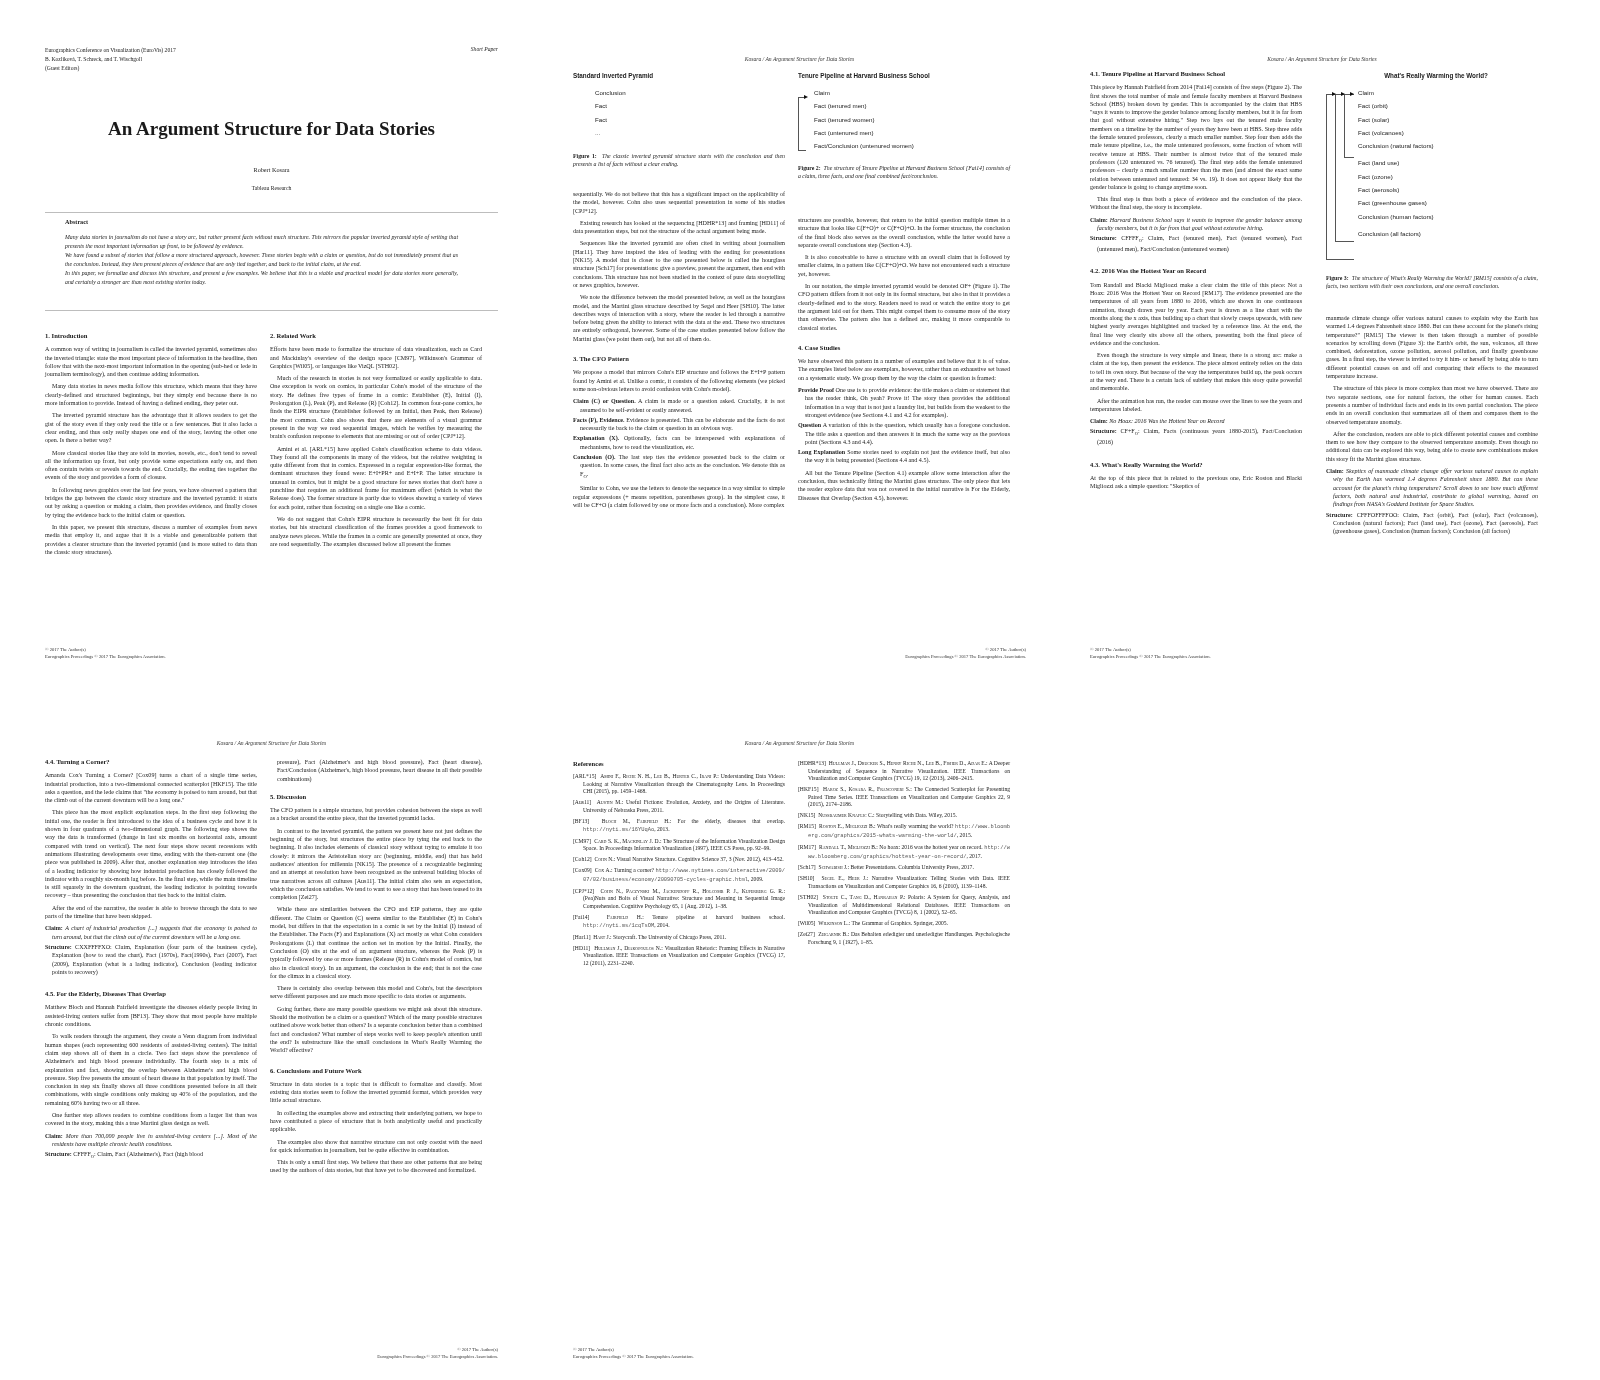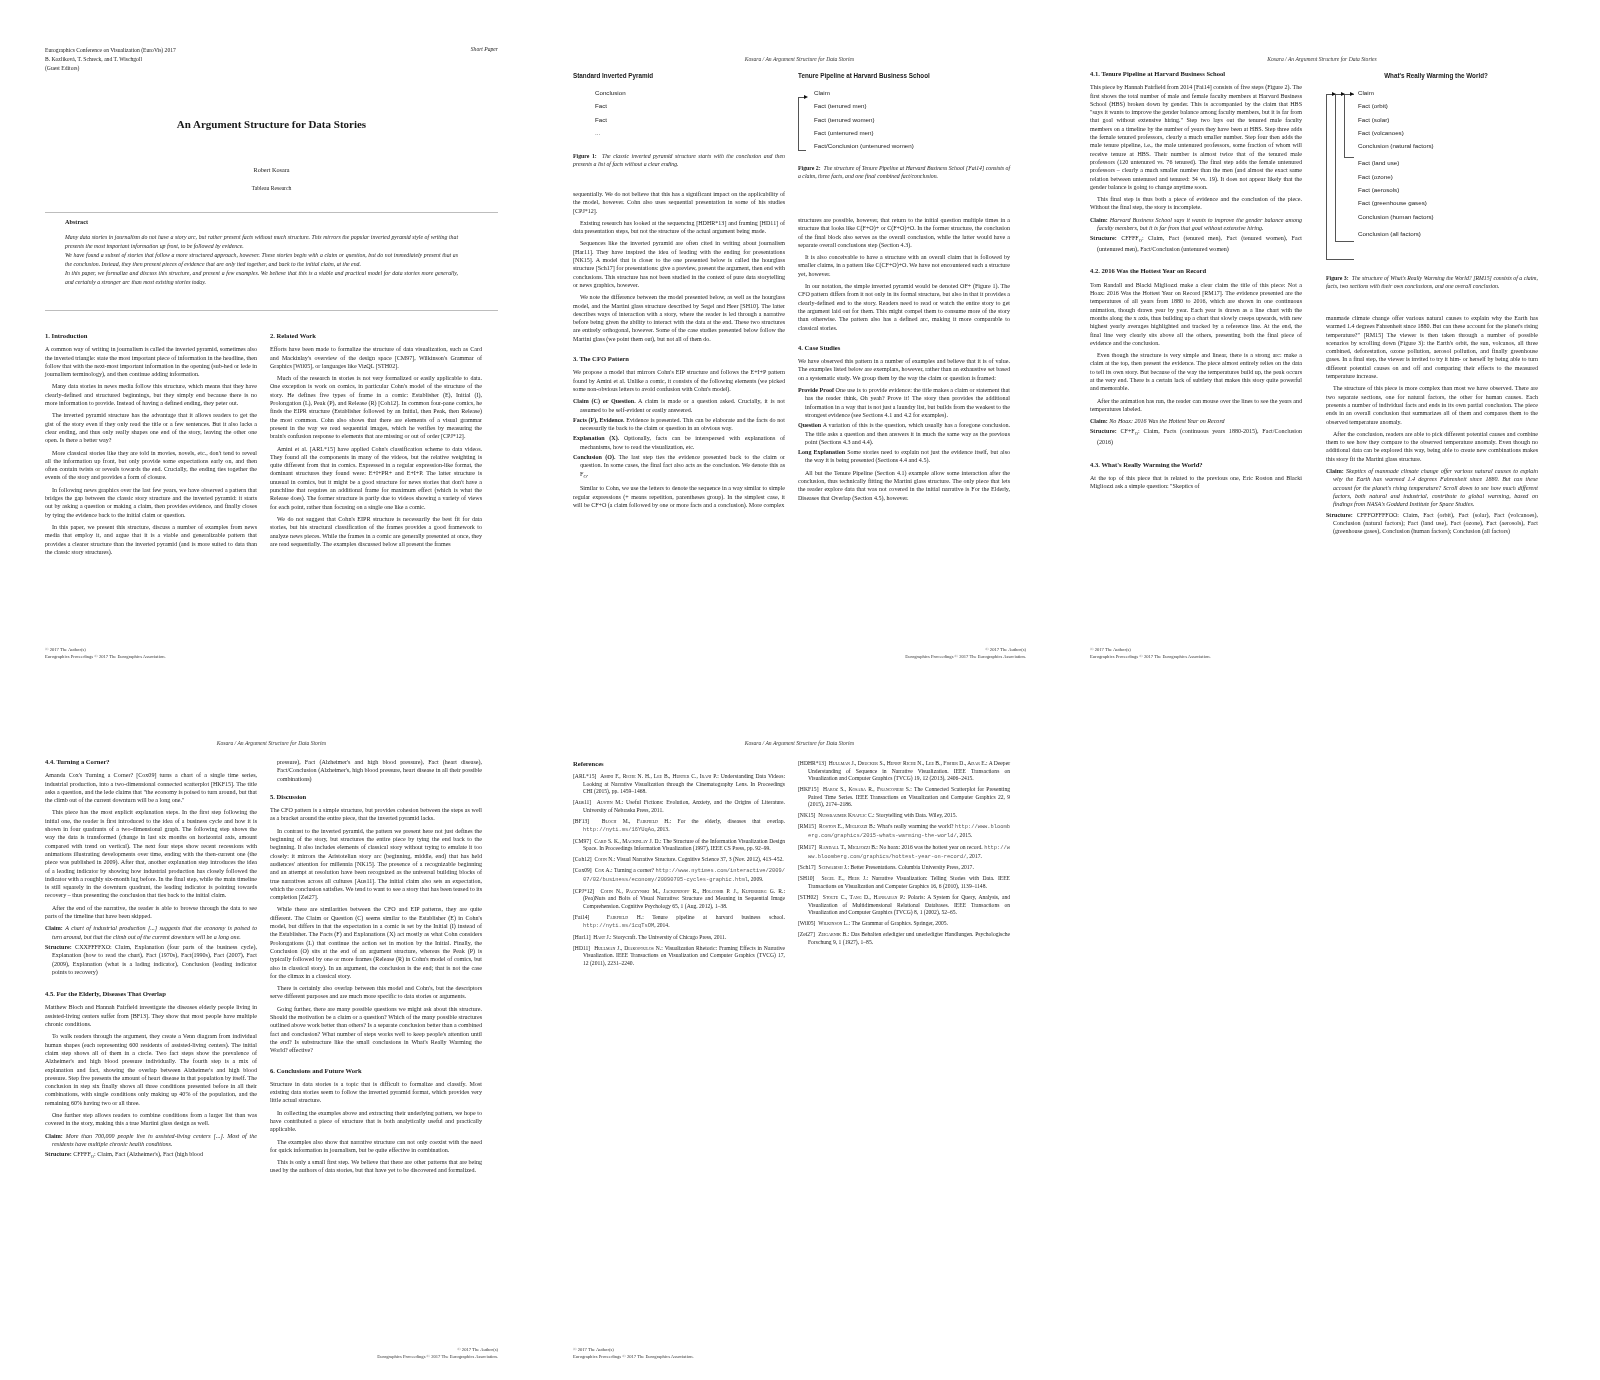--- a/index.html
+++ b/index.html
@@ -23,21 +23,21 @@
   .defn { padding-left: 7px; text-indent: -7px; margin-bottom: 2px; }
   .defn b { font-weight: bold; }
   .it { font-style: italic; }
   .sub { font-size: 4.5px; vertical-align: -1.5px; }
   .footer { position: absolute; font-size: 4.6px; line-height: 7px; color: #333; }
   .footer.left { left: 0; bottom: 6px; }
   .footer.right { right: 0; bottom: 0; text-align: right; }
   
   .confhead { position: absolute; left: 0; top: 0; font-size: 5.6px; line-height: 9px; }
   .shortpaper { position: absolute; right: 0; top: 0; font-size: 5.6px; font-style: italic; }
-  .title { position: absolute; left: 0; right: 0; top: 72px; text-align: center; font-size: 11px; font-weight: bold; }
+  .title { position: absolute; left: 0; right: 0; top: 72px; text-align: center; font-size: 19px; font-weight: bold; }
   .author { position: absolute; left: 0; right: 0; top: 120px; text-align: center; font-size: 6.2px; }
   .affil { position: absolute; left: 0; right: 0; top: 139px; text-align: center; font-size: 5.6px; }
   .rule { position: absolute; left: 0; right: 0; height: 1.4px; background: #bdbdbd; }
   .abstract { position: absolute; left: 20px; right: 40px; top: 172px; }
   .abstract h3 { font-size: 6.2px; font-weight: bold; margin-bottom: 8px; }
   .abstract p { font-size: 5.8px; line-height: 9px; font-style: italic; text-align: justify; }
   
   .fig { position: absolute; font-family: "Liberation Sans", "DejaVu Sans", sans-serif; }
   .fig h4 { font-size: 6.3px; font-weight: bold; margin-bottom: 7px; }
   .fig .item { font-size: 6.2px; line-height: 13.3px; color: #222; }

